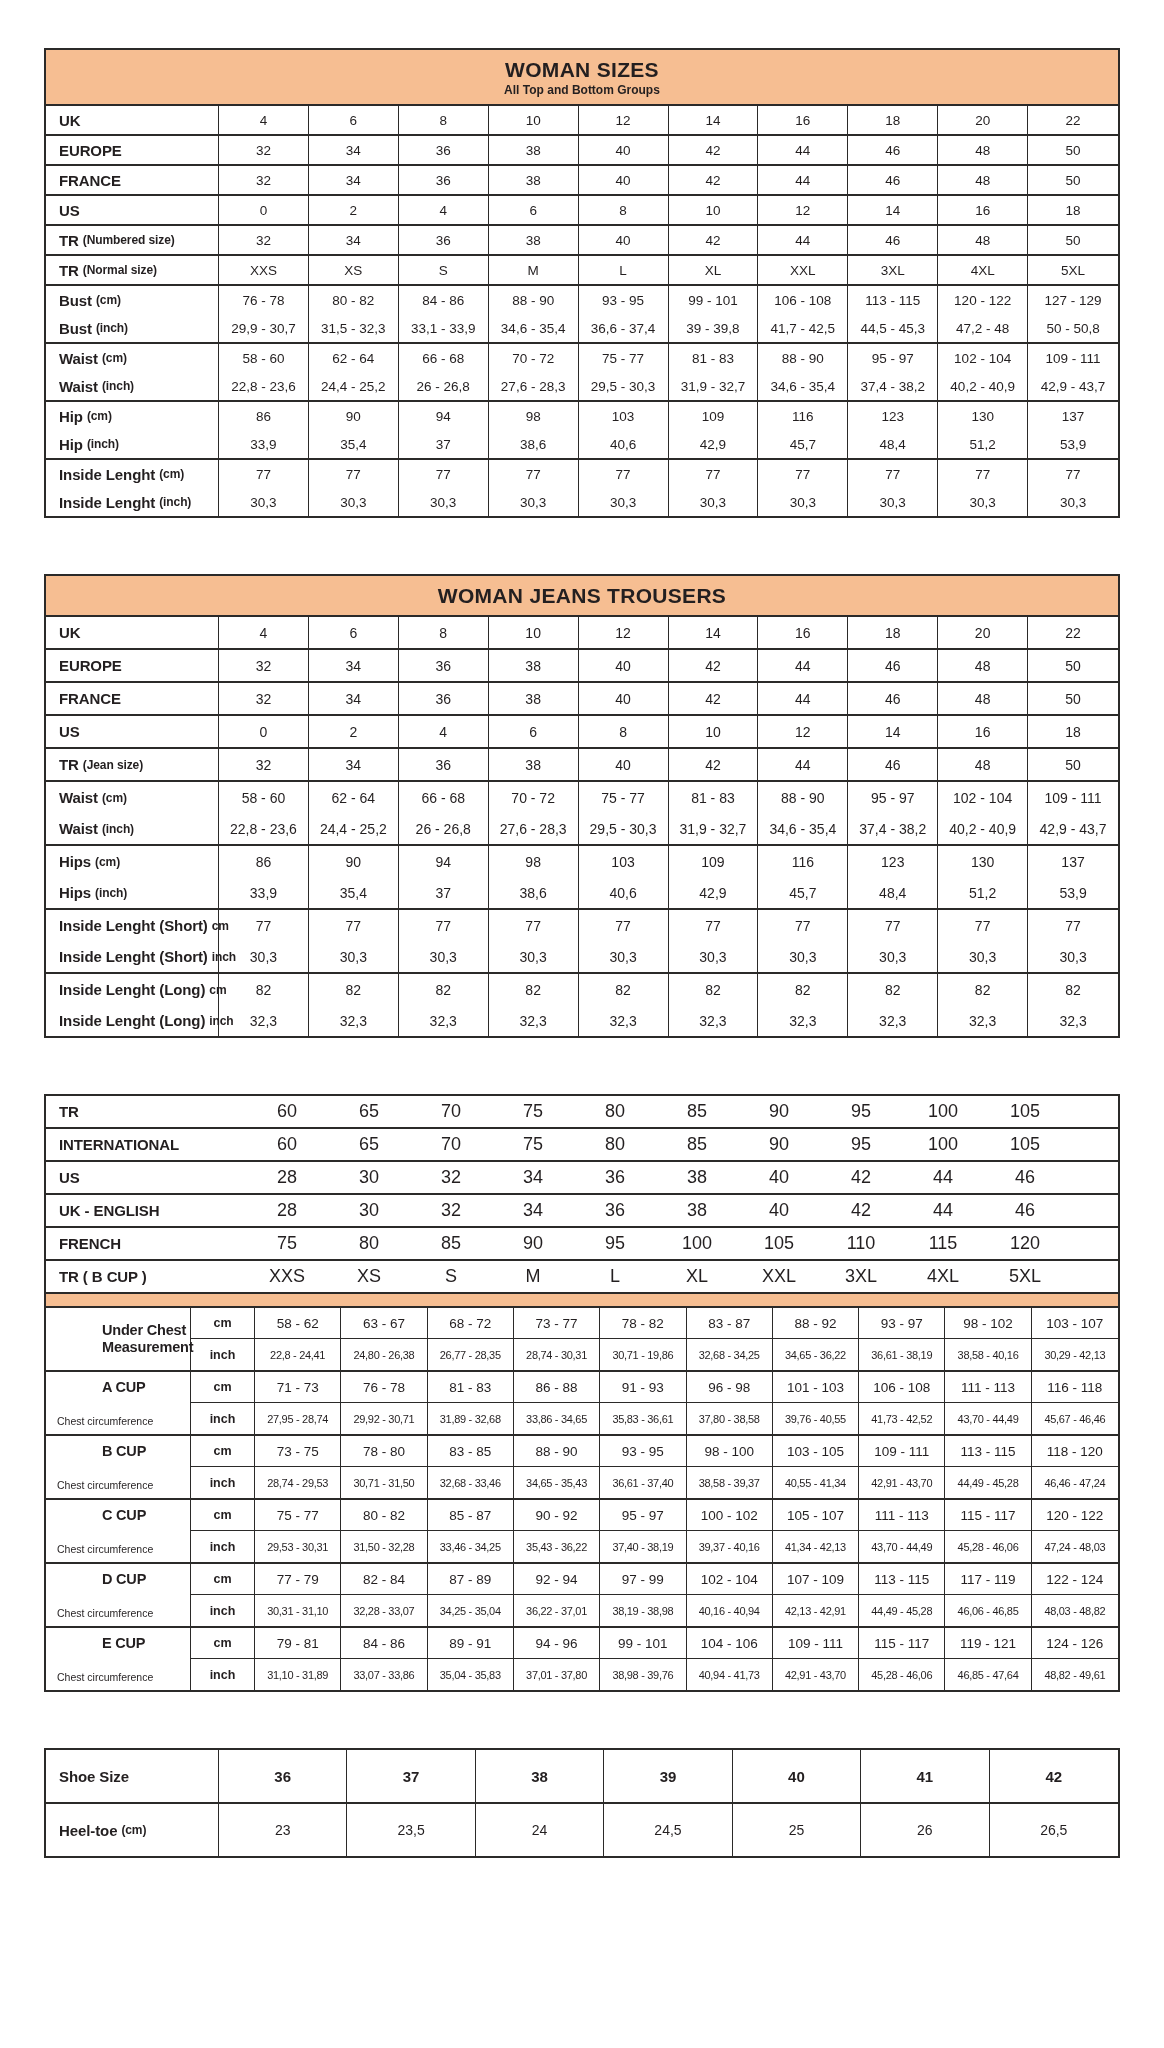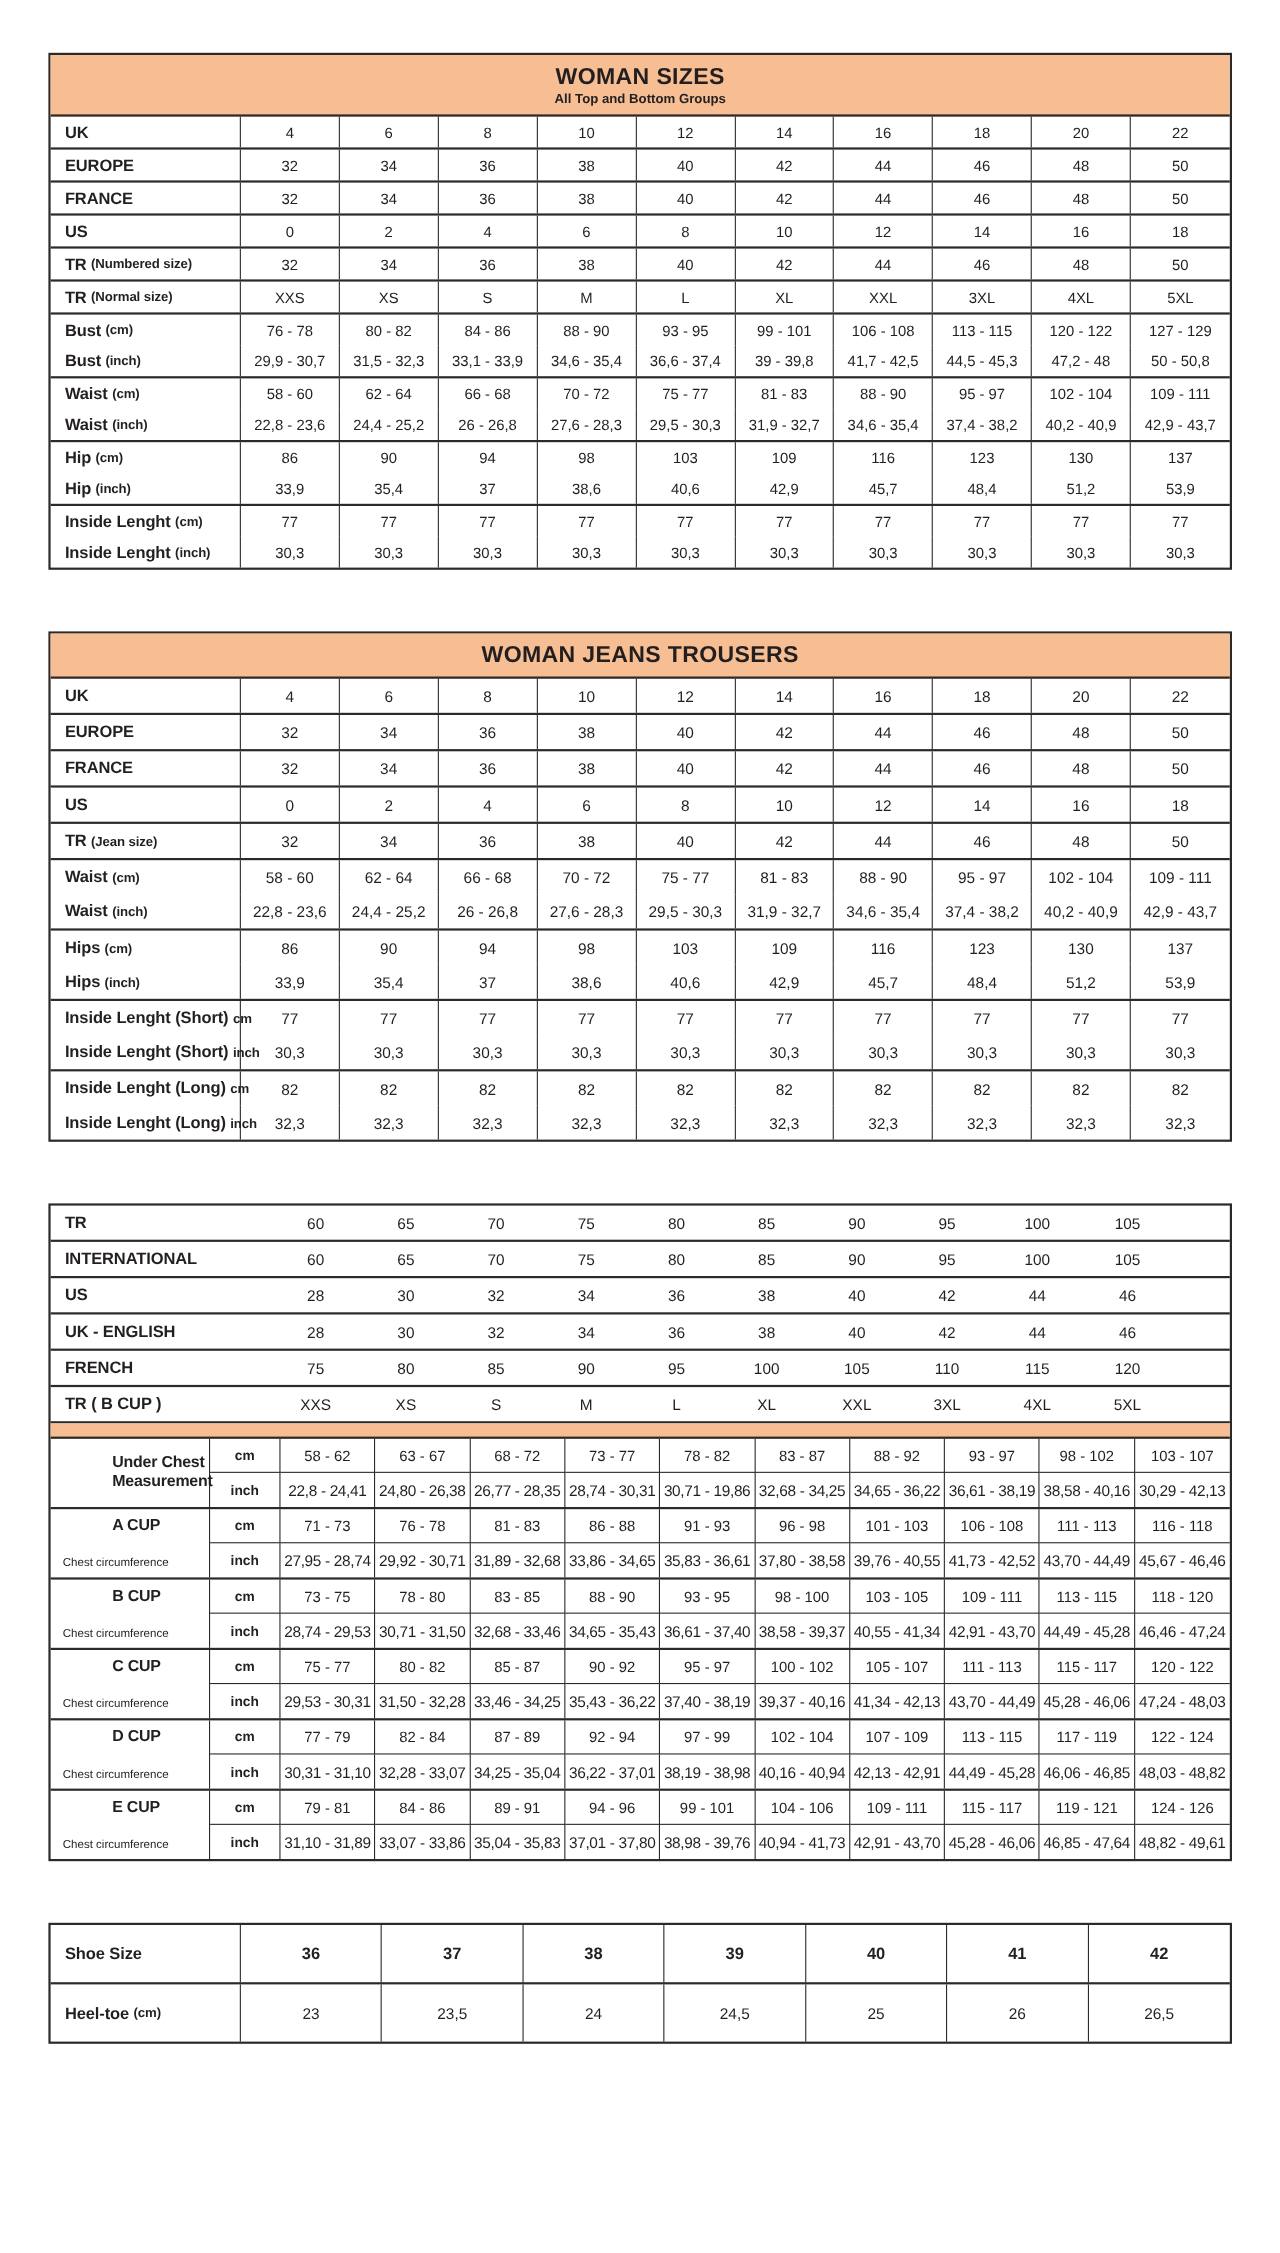--- a/index.html
+++ b/index.html
@@ -30,34 +30,34 @@
   .lbl .lbl-sub{font-size:12px;font-weight:700;margin-left:4px;}
   .v{display:flex;align-items:center;justify-content:center;text-align:center;
      font-size:14px;border-right:1.5px solid var(--bd);}
   .row>div:last-child{border-right:none;}
   .v.b{font-weight:700;font-size:15px;}
   .tb1 .v{font-size:13.5px;}
   
   .bra-top .row{border-bottom:2px solid var(--bd);}
   .bra-top .row:last-child{border-bottom:2px solid var(--bd);}
   .bra-top .lbl,.bra-top .v{border-right:none;}
-  .bra-top .v{font-size:14px;}
+  .bra-top .v{font-size:18px;}
   .strip{height:12px;background:var(--accent);border-bottom:2px solid var(--bd);}
   
   .cup-grid{display:grid;grid-template-columns:145px 64px repeat(10,1fr);grid-template-rows:31px 31px;
             border-bottom:2px solid var(--bd);}
   .cup-grid:last-child{border-bottom:none;}
   .cup-label{grid-row:1 / 3;display:flex;flex-direction:column;justify-content:center;
              padding-left:11px;border-right:1.5px solid var(--bd);}
   .cup-label-main{font-weight:700;font-size:14.5px;line-height:1.15;letter-spacing:-.2px;margin-left:45px;}
   .cup-sublabel{font-size:10.5px;font-weight:400;margin-top:19px;}
   .unit{display:flex;align-items:center;justify-content:center;font-weight:700;font-size:12.5px;
         border-right:1.5px solid var(--bd);}
   .cup-grid .v{font-size:13.5px;}
-  .cup-grid .v.small{font-size:14px;letter-spacing:-.3px;text-align:center;}
+  .cup-grid .v.small{font-size:11px;letter-spacing:-.3px;text-align:center;}
   .r1{border-bottom:1.5px solid var(--bd);}
   .cup-grid>div:nth-child(12){border-right:none;}
   .cup-grid>div:last-child{border-right:none;}
 </style>
 </head>
 <body>
 
 <div class="wrap">
 
   <div class="table tb1">

